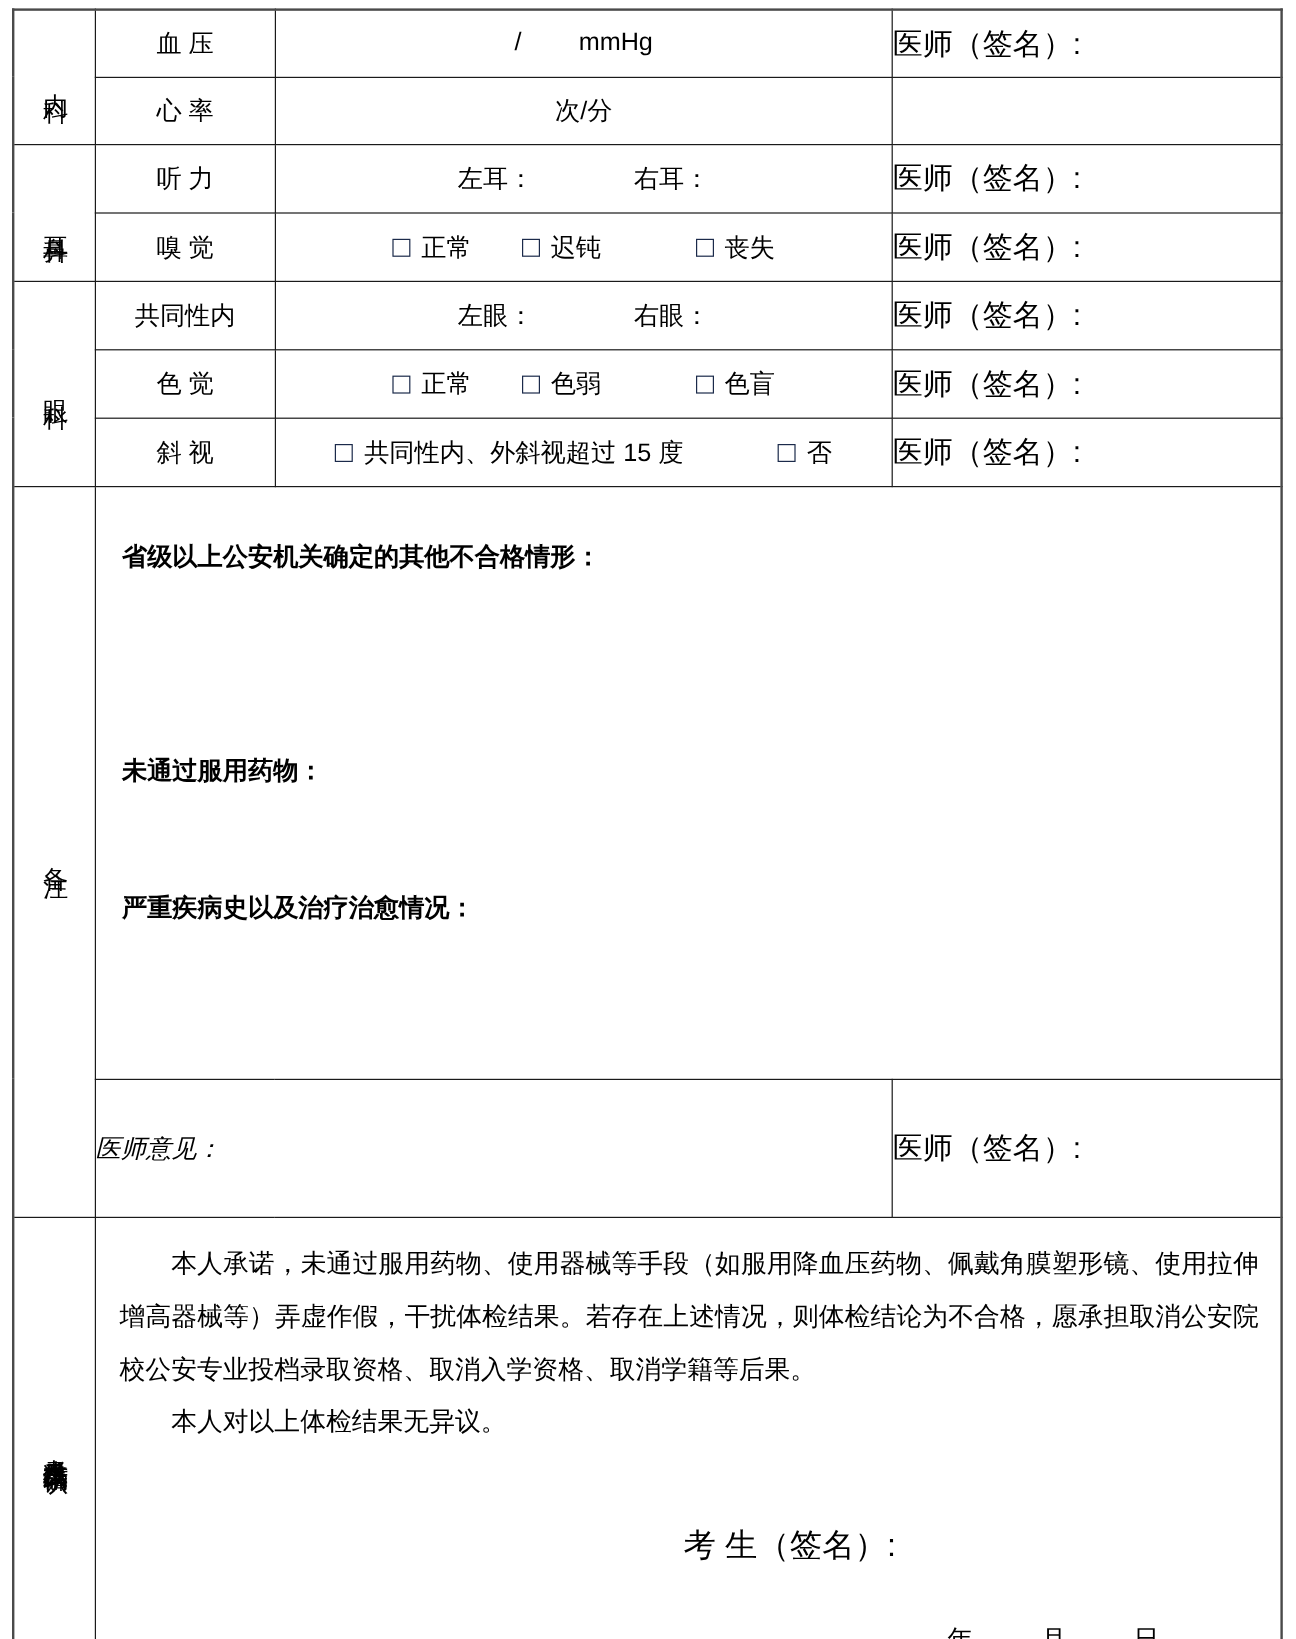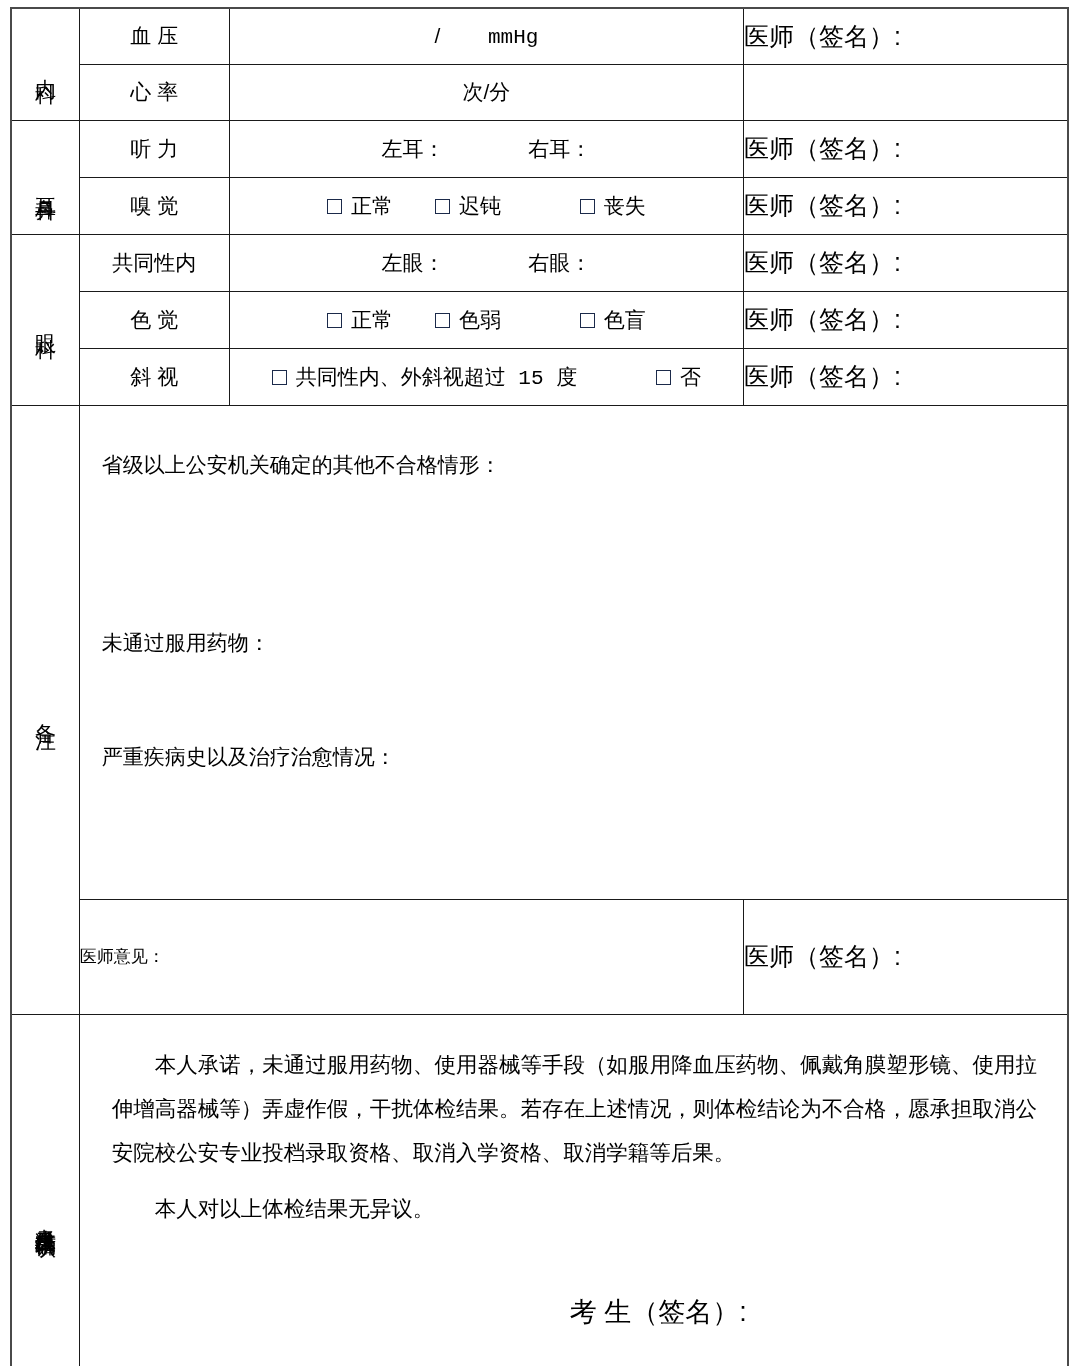--- a/index.html
+++ b/index.html
@@ -76,59 +76,59 @@
   }
   .val.center { text-align: center; padding-left: 0; }
 
   .sig {
     width: 318px;
     padding-left: 12px;
     font-size: 25px;
     text-align: left;
   }
 
-  .serif { font-family: Liberation Mono, monospace; }
+  .serif { font-family: Liberation Sans, sans-serif; }
 
   .cb {
     display: inline-block;
     width: 15px;
     height: 15px;
     border: 1.4px solid #1b2a4a;
     margin-right: 9px;
     position: relative;
     top: 1px;
     box-sizing: border-box;
   }
-  .opt { display: inline-block; margin-right: 36px; white-space: nowrap; font-family: Liberation Mono, monospace; }
+  .opt { display: inline-block; margin-right: 36px; white-space: nowrap; }
   .opt:last-child { margin-right: 0; margin-left: 37px; }
 
   .row-h56 { height: 56px; margin-left: 43px; }
   .row-h57 { height: 57px; }
   .remarks-inner {
     padding: 46px 0 0 22px;
     font-size: 21px;
     line-height: 1.25;
     height: 100%;
     box-sizing: border-box;
   }
-  .rm-line { margin: 0; }
+  .rm-line { margin: 0; font-weight: bold; }
   .rm-gap1 { height: 152px; }
   .rm-gap2 { height: 88px; }
 
-  .doc-op { padding: 0 0 0 22px; font-size: 17px; }
+  .doc-op { padding: 0 0 0 22px; font-size: 21px; font-style: italic; }
 
   
   .pledge {
     padding: 16px 18px 0 20px;
     font-size: 21.5px;
     line-height: 2.05;
     text-align: justify;
     text-justify: inter-ideograph;
   }
-  .pledge p { margin: 12px; text-indent: 2em; }
+  .pledge p { margin: 0; text-indent: 2em; }
 
   .sign-line {
     margin-top: 54px;
     font-size: 27px;
     padding-left: 470px;
     white-space: nowrap;
   }
   .date-line {
     margin-top: 28px;
     font-size: 21.5px;

